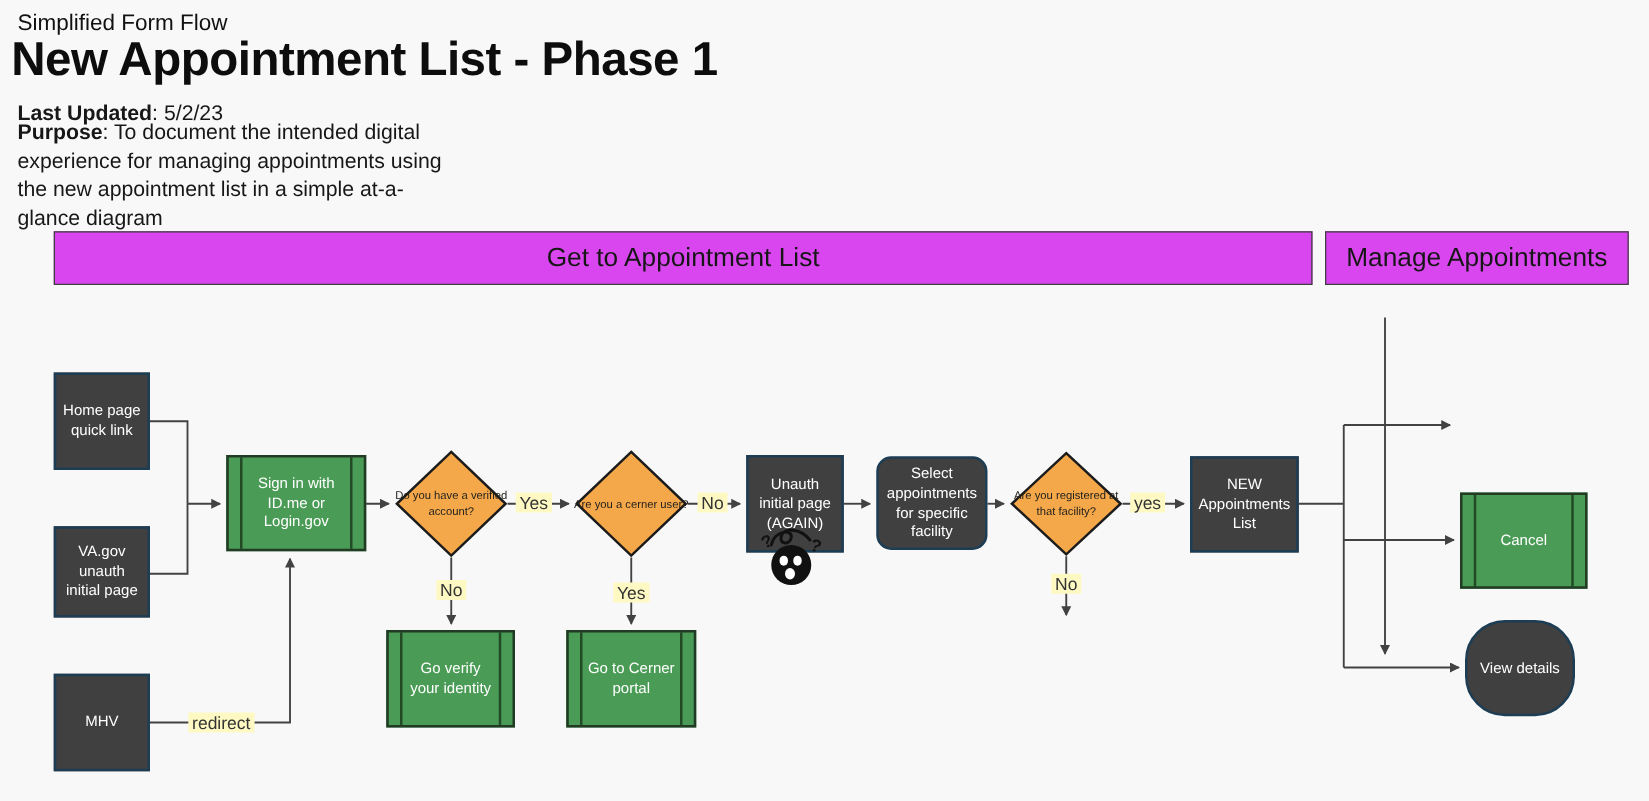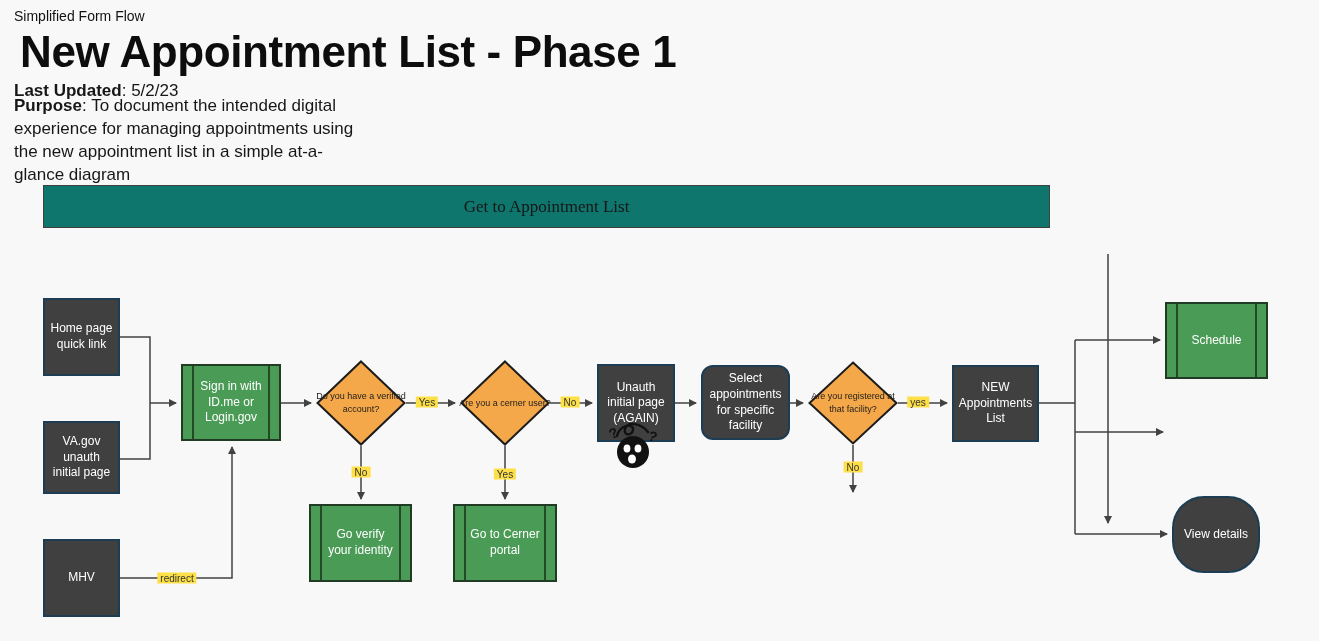--- a/index.html
+++ b/index.html
@@ -1,85 +1,86 @@
 <!DOCTYPE html>
 <html><head>
 <meta charset="utf-8">
 <style>
   html,body { margin:0; padding:0; }
   body { font-family:"Liberation Sans", sans-serif; background:#f8f8f8; }
   .canvas { position:relative; width:1319px; height:641px; background:#f8f8f8; overflow:hidden; }
 
   
-  .subtitle { position:absolute; left:14px; top:8px; font-size:14px; color:#111; }
-  .title    { position:absolute; left:20px; top:27px; font-size:44px; font-weight:800; color:#0d0d0d; letter-spacing:-0.4px;text-align:center; }
+  .subtitle { position:absolute; left:14px; top:8px; font-size:18px; color:#111; }
+  .title    { position:absolute; left:9px; top:27px; font-size:38px; font-weight:800; color:#0d0d0d; letter-spacing:-0.4px;text-align:center; }
   .meta     { position:absolute; font-size:17px; color:#171717; line-height:1.35; }
   .meta b   { font-weight:700; }
   .meta.m1  { left:14px; top:80px; }
   .meta.m2  { left:14px; top:95px; width:345px; }
 
   
-  .section-header { position:absolute; box-sizing:border-box; background:#0f766e; border:1.5px solid #3f3f3f;
-                    display:flex; align-items:center; justify-content:center; font-size:17px; color:#161616;font-family:Liberation Serif, serif; }
+  .section-header { position:absolute; box-sizing:border-box; background:#d946ef; border:1.5px solid #3f3f3f;
+                    display:flex; align-items:center; justify-content:center; font-size:21px; color:#161616; }
   .sh-get    { left:43px;  top:185px; width:1007px; height:43px; }
   .sh-manage { left:1060px; top:185px; width:243px; height:43px; }
 
   
   .node { position:absolute; box-sizing:border-box; display:flex; align-items:center; justify-content:center;
           text-align:center; color:#fff; font-size:12px; line-height:1.3; padding:2px 4px; }
   .blue  { background:#404040; border:2px solid #1d3d54; }
   .green { background:#4a9b55; border:2px solid #223b24; padding:2px 14px; }
   .green::before, .green::after { content:""; position:absolute; top:0; bottom:0; width:2px; background:rgba(10,30,12,0.65); }
   .green::before { left:9px; } .green::after { right:9px; }
 
   .n-home     { left:43px;   top:298px; width:77px;  height:78px; }
   .n-vagov    { left:43px;   top:421px; width:77px;  height:73px; }
   .n-mhv      { left:43px;   top:539px; width:77px;  height:78px; }
-  .n-signin   { left:181px;  top:364px; width:100px;  height:77px; }
+  .n-signin   { left:181px;  top:364px; width:112px;  height:77px; }
   .n-goverify { left:309px;  top:504px; width:103px; height:78px; }
   .n-cerner   { left:453px;  top:504px; width:104px; height:78px; }
   .n-unauth   { left:597px;  top:364px; width:78px;  height:78px; }
   .n-select   { left:701px;  top:365px; width:89px;  height:75px;border-radius:12px; }
   .n-register { left:797px;  top:497px; width:102px; height:76px; }
   .n-newlist  { left:952px;  top:365px; width:87px;  height:77px; }
   .n-schedule { left:1165px; top:302px; width:103px; height:77px; }
   .n-cancel   { left:1168px; top:394px; width:102px; height:77px; }
   .n-view     { left:1172px; top:496px; width:88px;  height:77px;border-radius:32px; }
 
   
   .diamond-wrap { position:absolute; }
   .d1 { left:316px; top:360px; width:90px; height:86px; }
   .d2 { left:460px; top:360px; width:90px; height:86px; }
   .d3 { left:808px; top:361px; width:90px; height:84px; }
   .diamond-wrap svg.shape { display:block; width:100%; height:100%; }
   .diamond-label { position:absolute; top:0; bottom:0; left:-5px; right:-5px; display:flex; align-items:center;
                    justify-content:center; text-align:center; font-size:9px; color:#24211c; line-height:1.4; }
 
   
-  .edge-label { position:absolute; transform:translate(-50%,-50%); background:#fde047; font-size:10px;
+  .edge-label { position:absolute; transform:translate(-50%,-50%); background:#fef9c3; font-size:14px;
                 color:#333; padding:0 3px; white-space:nowrap; }
 
   
   svg.edges { position:absolute; left:0; top:0; width:1319px; height:641px; pointer-events:none; }
   .edge { stroke:#424242; stroke-width:1.5; fill:none; }
 
   
   .confused-face { position:absolute; left:607px; top:419px; width:54px; height:52px; }
 </style>
 </head>
 <body>
 
 <div class="canvas">
 
   <div class="subtitle">Simplified Form Flow</div>
   <div class="title">New Appointment List - Phase 1</div>
   <div class="meta m1"><b>Last Updated</b><span>: 5/2/23</span></div>
   <div class="meta m2"><b>Purpose</b><span>: To document the intended digital experience for managing appointments using the new appointment list in a simple at-a-glance diagram</span></div>
 
   <div class="section-header sh-get">Get to Appointment List</div>
+  <div class="section-header sh-manage">Manage Appointments</div>
 
   <svg class="edges" viewBox="0 0 1319 641">
     <defs>
       <marker id="arrow" markerWidth="8" markerHeight="8" refX="7" refY="4" orient="auto" markerUnits="userSpaceOnUse">
         <path d="M0,0 L8,4 L0,8 z" fill="#424242"></path>
       </marker>
     </defs>
     <path class="edge" d="M120,337 H150 V403"></path>
     <path class="edge" d="M120,459 H150 V403"></path>
     <path class="edge" d="M150,403 H176" marker-end="url(#arrow)"></path>
@@ -105,21 +106,21 @@
   <div class="node blue n-vagov">VA.gov unauth initial page</div>
   <div class="node blue n-unauth">Unauth initial page (AGAIN)</div>
   <div class="node blue n-mhv">MHV</div>
   <div class="node blue n-select">Select appointments for specific facility</div>
   <div class="node blue n-newlist">NEW Appointments List</div>
   <div class="node blue n-view">View details</div>
 
   <div class="node green n-signin">Sign in with ID.me or Login.gov</div>
   <div class="node green n-goverify">Go verify your identity</div>
   <div class="node green n-cerner">Go to Cerner portal</div>
-  <div class="node green n-schedule">Schedule</div>
+  <div class="node green n-cancel">Cancel</div>
 
   <div class="diamond-wrap d1">
     <svg class="shape" viewBox="0 0 90 86" preserveAspectRatio="none">
       <polygon points="45,1.5 88.5,43 45,84.5 1.5,43" fill="#f4a84a" stroke="#1c1c1c" stroke-width="2"></polygon>
     </svg>
     <div class="diamond-label">Do you have a verified account?</div>
   </div>
   <div class="diamond-wrap d2">
     <svg class="shape" viewBox="0 0 90 86" preserveAspectRatio="none">
       <polygon points="45,1.5 88.5,43 45,84.5 1.5,43" fill="#f4a84a" stroke="#1c1c1c" stroke-width="2"></polygon>

